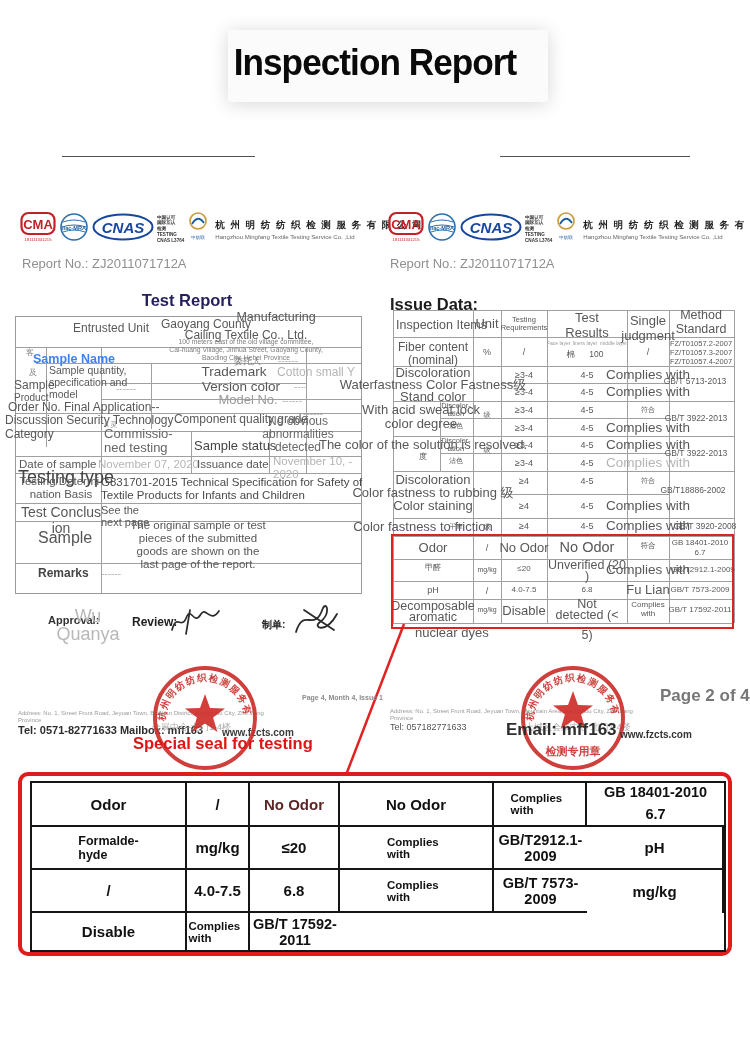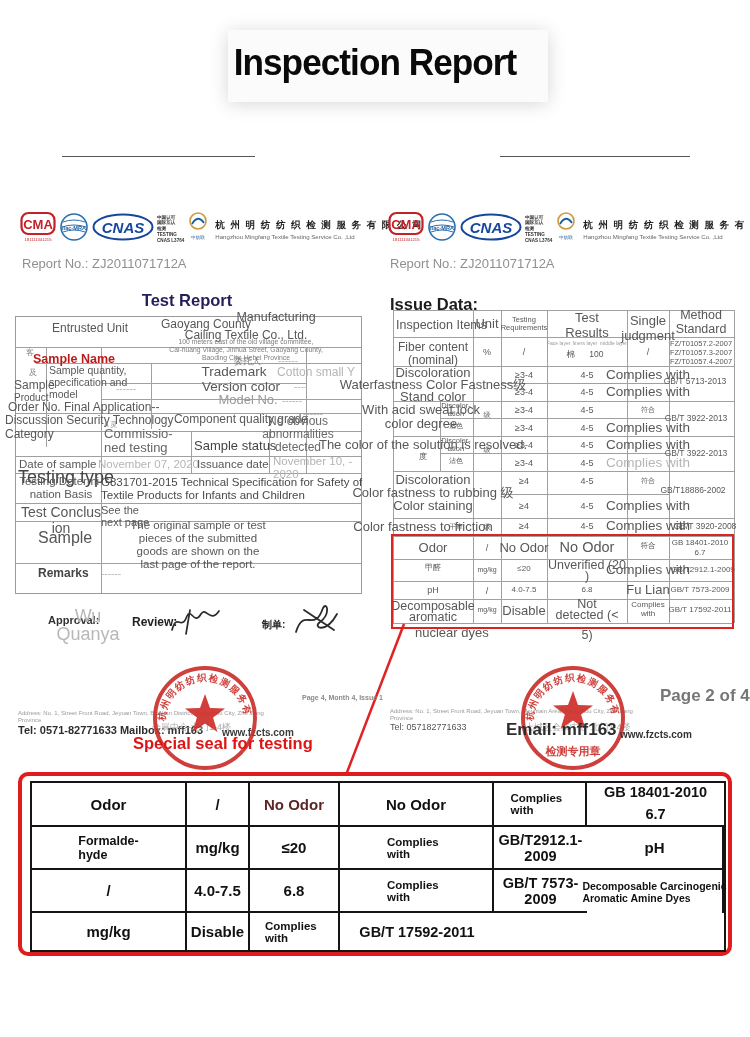--- a/index.html
+++ b/index.html
@@ -143,29 +143,29 @@
     <div class="hl" style="left:0;top:186px;width:345px;"></div>
     <div class="hl" style="left:0;top:204px;width:345px;"></div>
     <div class="hl" style="left:0;top:246px;width:345px;"></div>
     <div class="vl" style="left:30px;top:30px;height:100px;"></div>
     <div class="vl" style="left:85px;top:30px;height:246px;"></div>
     <div class="vl" style="left:135px;top:46px;height:66px;"></div>
     <div class="vl" style="left:290px;top:30px;height:126px;"></div>
     <div class="vl" style="left:175px;top:114px;height:42px;"></div>
     <div class="vl" style="left:253px;top:114px;height:42px;"></div>
 
-    <div class="t" style="left:36px;top:5px;font-size:12px;text-align:right;">Entrusted Unit</div>
+    <div class="t" style="left:57px;top:5px;font-size:12px;text-align:right;">Entrusted Unit</div>
     <div class="t c" style="left:260px;top:-7px;font-size:12.5px;">Manufacturing</div>
     <div class="t c" style="left:190px;top:1px;font-size:12px;">Gaoyang County</div>
     <div class="t c" style="left:230px;top:12px;font-size:12px;">Cailing Textile Co., Ltd.</div>
     <div class="t c" style="left:230px;top:21px;font-size:6.8px;color:#7d7d7d;line-height:1.15;">100 meters east of the old village committee,
 Cai-huang Village, Jinhua Street, Gaoyang County,
 Baoding City, Hebei Province</div>
     <div class="t" style="left:10px;top:32px;font-size:8px;color:#888;">客</div>
-    <div class="t b" style="left:17px;top:35px;font-size:12.5px;color:#b91c1c;">Sample Name</div>
+    <div class="t b" style="left:17px;top:35px;font-size:12.5px;color:#3b82f6;">Sample Name</div>
     <div class="t" style="left:218px;top:39px;font-size:9px;color:#7d7d7d;">委托人</div>
     <div class="t lt" style="left:262px;top:38px;font-size:10px;">------</div>
     <div class="t" style="left:13px;top:52px;font-size:8px;color:#888;">及</div>
     <div class="t" style="left:-2px;top:62px;font-size:12px;">Sample</div>
     <div class="t" style="left:-2px;top:75px;font-size:10px;">Product</div>
     <div class="t pre" style="left:33px;top:48px;font-size:10.5px;">Sample quantity,
 specification and
 model</div>
     <div class="t lt" style="left:100px;top:66px;font-size:10px;">------</div>
     <div class="t c" style="left:218px;top:47px;font-size:13.5px;">Trademark</div>
@@ -465,24 +465,20 @@
         <span class="b" style="font-size:15px;">6.8</span>
       </div>
     <div class="cell judg">
         <span>Complies with</span>
       </div>
     <div class="cell c6">
         <span class="b" style="font-size:14.5px;">GB/T 7573-2009</span>
       </div>
 
     <div class="cell r4">
-        <span class="b pre" style="font-size:10.5px;text-align:left;">Decomposable Carcinogenic
-Aromatic Amine Dyes</span>
-      </div>
-    <div class="cell r4">
         <span class="b" style="font-size:15px;">mg/kg</span>
       </div>
     <div class="cell r4">
         <span class="b" style="font-size:15px;">Disable</span>
       </div>
     <div class="cell r4 judg">
         <span>Complies with</span>
       </div>
     <div class="cell r4 c6">
         <span class="b" style="font-size:14.5px;">GB/T 17592-2011</span>

